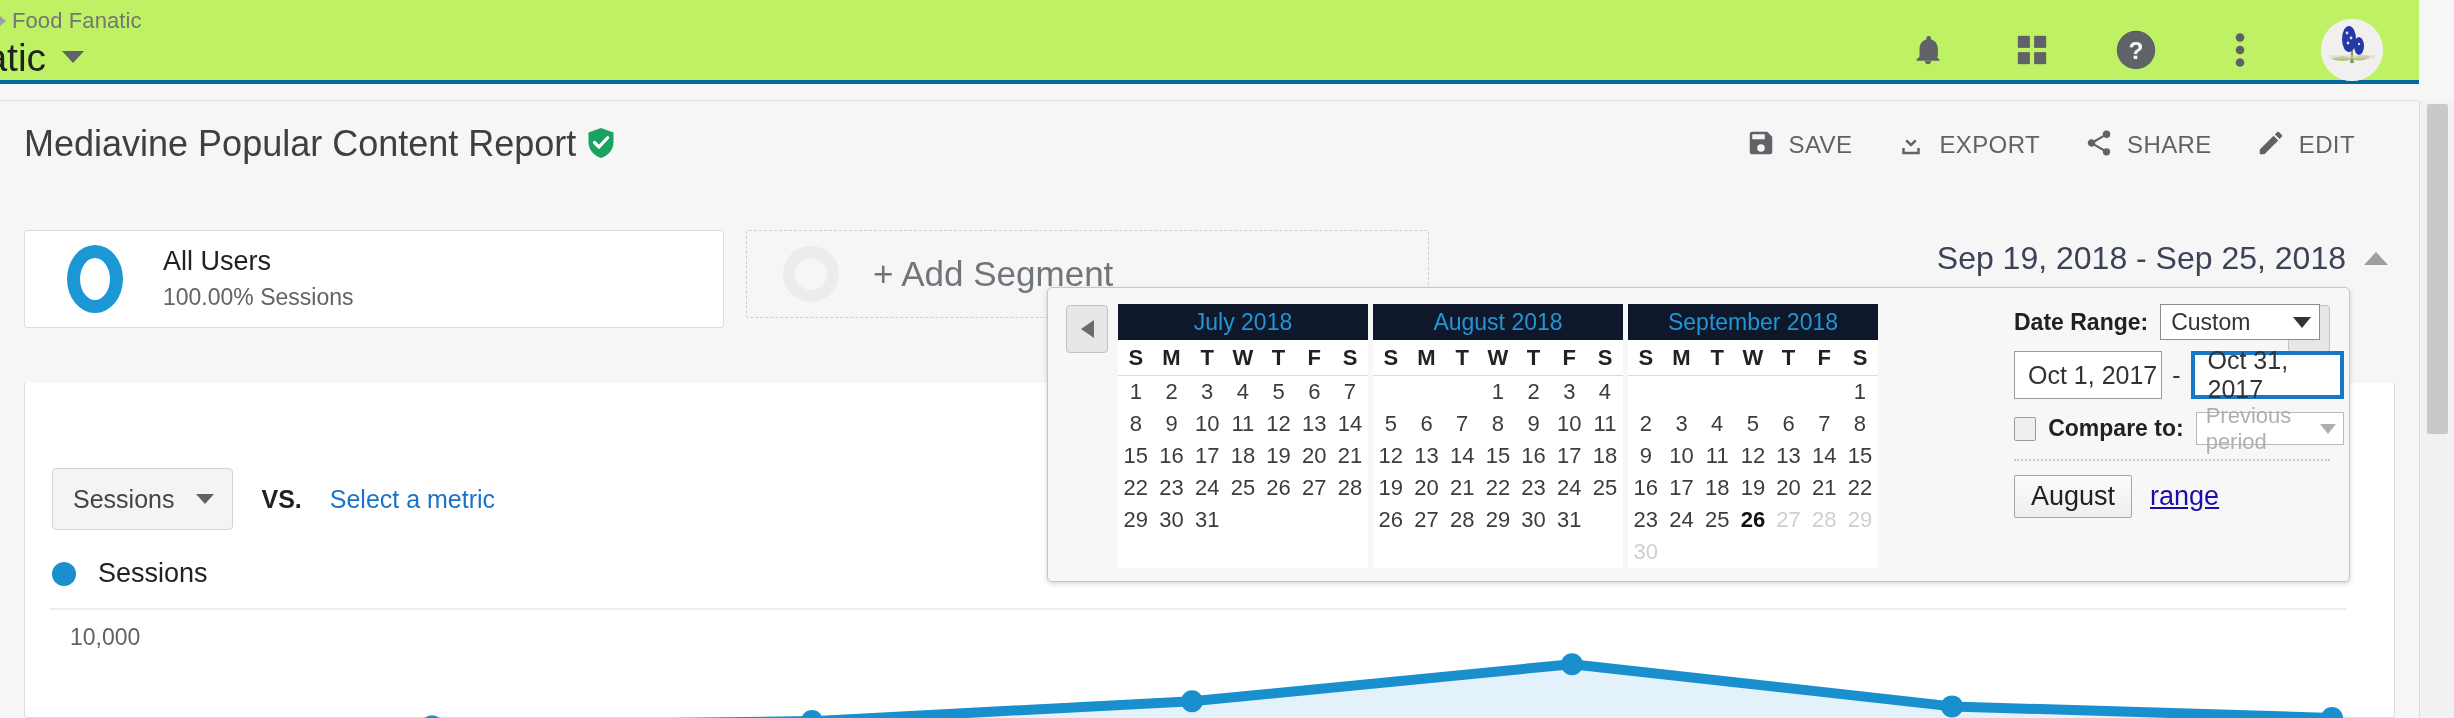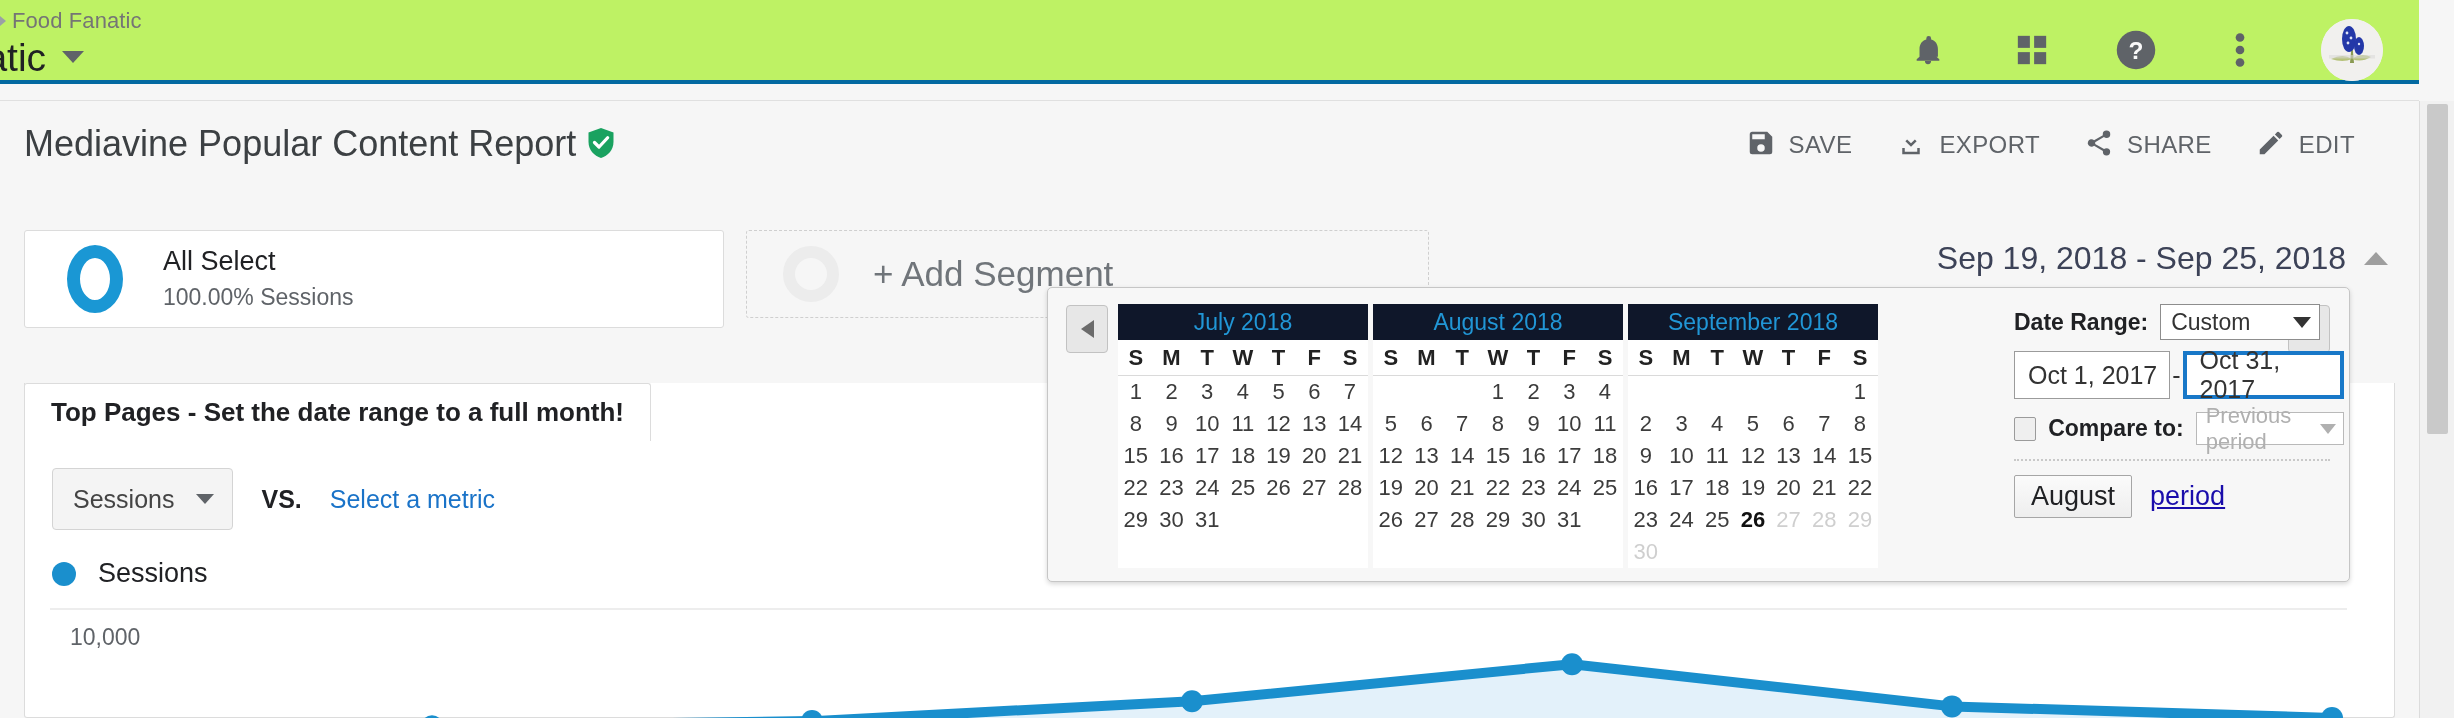--- a/index.html
+++ b/index.html
@@ -165,21 +165,21 @@
   
   .cal-right { position:absolute; left:966px; top:14px; width:330px; }
   .dr-row { display:flex; align-items:center; gap:12px; height:40px; }
   .dr-lbl { font-size:23px; font-weight:bold; color:#202124; white-space:nowrap; }
   .dr-select {
     height:36px; width:160px; background:#fff; border:1px solid #8d8d8d;
     display:flex; align-items:center; justify-content:space-between; padding:0 8px 0 10px;
     font-size:23px; color:#333; cursor:pointer;
   }
   .dr-select .dcar { width:0;height:0;border-top:11px solid #333;border-left:9px solid transparent;border-right:9px solid transparent; }
-  .dates-row { display:flex; align-items:center; gap:2px; margin-top:9px; }
+  .dates-row { display:flex; align-items:center; gap:10px; margin-top:9px; }
   .date-input {
     height:48px; width:195px; background:#fff; border:1px solid #9b9b9b;
     display:flex; align-items:center; padding-left:13px;
     font-size:25px; color:#333; cursor:text;
   }
   .date-input.focused { border:4px solid #1878c8; width:200px; }
   .dash { font-size:25px; color:#333; }
   .cmp-row { display:flex; align-items:center; gap:12px; margin-top:13px; }
   .cbox { width:24px;height:24px;background:#efefef;border:1px solid #9b9b9b;border-radius:2px;cursor:pointer; }
   .cmp-lbl { font-size:23px; font-weight:bold; color:#202124; white-space:nowrap; }
@@ -301,38 +301,35 @@
             </svg></span>
         <span class="lbl">EDIT</span>
       </div>
     </div>
   </div>
 
   <div class="seg-wrap">
     <div class="seg-card">
       <div class="donut-blue"></div>
       <div class="seg-texts">
-        <div class="t1">All Select</div>
+        <div class="t1">All Users</div>
         <div class="t2">100.00% Sessions</div>
       </div>
     </div>
     <div class="seg-add">
       <div class="donut-gray"></div>
       <div class="addlbl">+ Add Segment</div>
     </div>
   </div>
 
   <div class="daterange-label">
     <span>Sep 19, 2018 - Sep 25, 2018</span><span class="tri-up"></span>
   </div>
 
   <div class="content-panel"></div>
-  <div class="tab">
-    <span class="tlbl">Top Pages - Set the date range to a full month!</span>
-  </div>
 
   <div class="metric-row">
     <div class="metric-select">
       <span class="ms-lbl">Sessions</span>
       <span class="ms-caret"></span>
     </div>
     <span class="vs-lbl">VS.</span>
     <span class="sel-metric">Select a metric</span>
   </div>
 
@@ -592,21 +589,21 @@
           <span class="dcar2"></span>
         </div>
       </div>
 
       <div class="divider-dots"></div>
 
       <div class="apply-row">
         <div class="apply-btn">
           <span>August</span>
         </div>
-        <span class="cancel-link">period</span>
+        <span class="cancel-link">range</span>
       </div>
     </div>
   </div>
 
   <div class="scrollbar-track">
     <div class="scrollbar-thumb"></div>
   </div>
 </div>
 
 </body></html>

